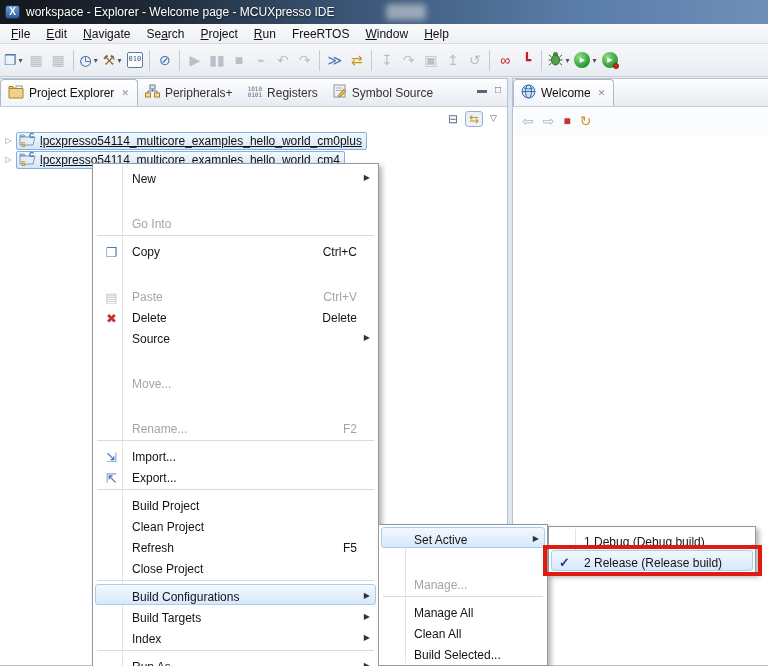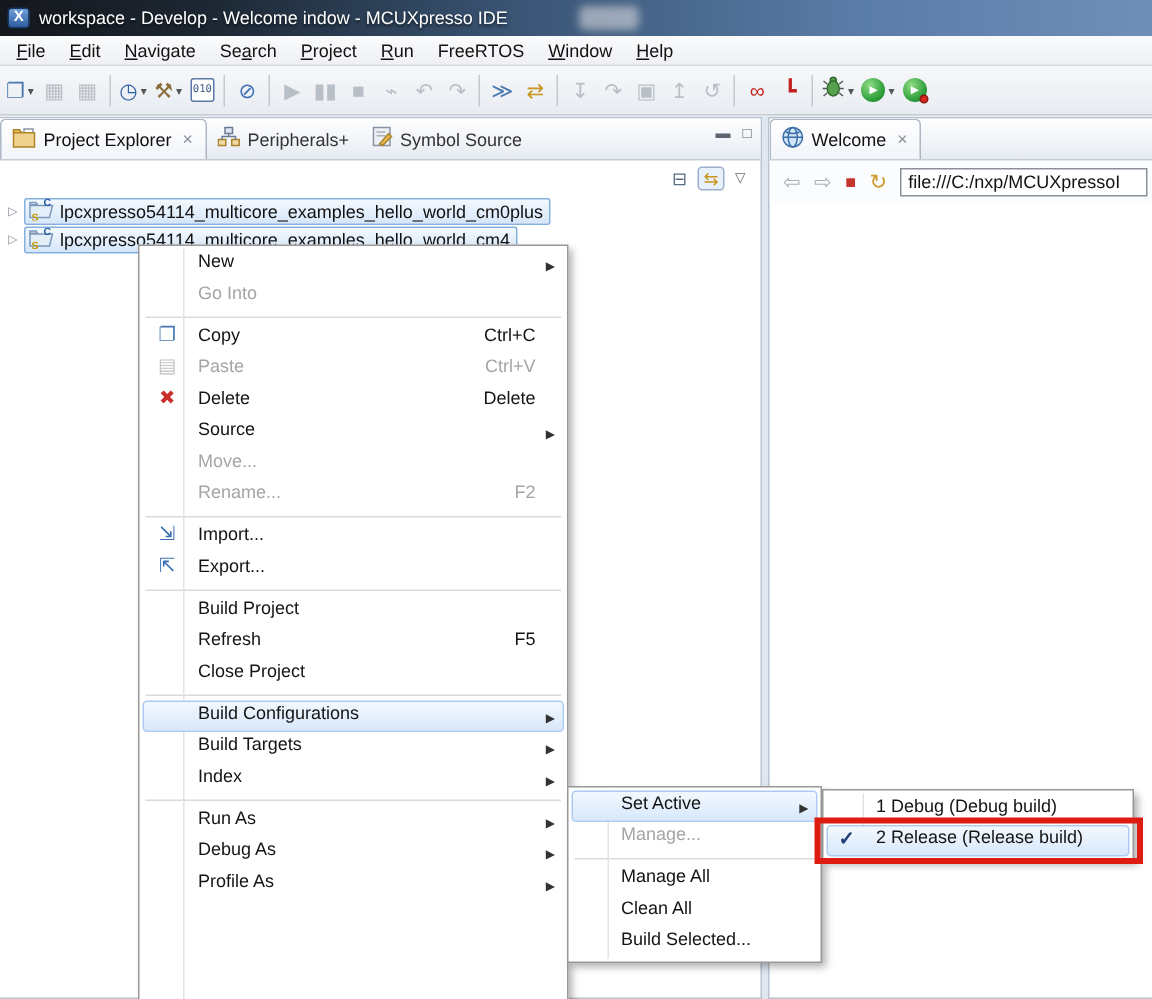--- a/index.html
+++ b/index.html
@@ -55,54 +55,54 @@
   .view-toolbar { height:23px; display:flex; justify-content:flex-end; align-items:center;
     gap:7px; padding-right:10px; }
   .vt-ic { font-size:12px; line-height:1; }
   .vt-ic.pressed { border:1px solid #9ab0cc; background:#e9f1fb; border-radius:3px; padding:1px 3px; }
   
   .tree { padding:1px 0 0 3px; font-size:12px; }
   .tree-row { height:19px; display:flex; align-items:center; gap:2px; }
   .expander { width:11px; text-align:center; color:#8a8f98; font-size:8px; }
   .tree-sel { display:flex; align-items:center; gap:4px; padding:0 4px 0 2px; height:18px;
     background:linear-gradient(#f3f9fe,#d5e6f9); border:1px solid #84b0dd; border-radius:2px; }
-  .tree-label { color:#111; white-space:nowrap; }
+  .tree-label { color:#111; white-space:nowrap;text-decoration:underline; }
   
   .nav-row { height:28px; display:flex; align-items:center; gap:9px; padding-left:9px;
     background:#fbfcfd; }
   .nav-ic { font-size:14px; line-height:1; }
   .url-input { height:19px; width:165px; border:1px solid #8a9097; font-size:12px;
     padding:1px 4px; font-family:"Liberation Sans",sans-serif; color:#111; flex:0 0 auto; }
   
   .menu { position:absolute; background:#fff; border:1px solid #989898; padding:2px;
     box-shadow:3px 3px 5px rgba(0,0,0,.3); font-size:12px; }
   .menu .gutter { position:absolute; left:29px; top:2px; bottom:2px; width:1px; background:#e3e3e3; }
   .menu.narrow .gutter { left:26px; }
-  .mi { height:21px; display:flex; align-items:flex-start; position:relative; padding:0 18px 0 36px;
+  .mi { height:21px; display:flex; align-items:flex-end; position:relative; padding:0 18px 0 36px;
     border:1px solid transparent; border-radius:3px; color:#141414; white-space:nowrap; }
   .menu.narrow .mi { padding-left:32px; }
   .mi .acc { margin-left:auto; padding-left:24px; }
-  .mi.disabled, .mi.disabled .acc { color:#a5a5a5; }
+  .mi.disabled, .mi.disabled .acc { color:#a5a5a5;margin-top:24px; }
   .mi.hl { background:linear-gradient(#f3f8fe,#d7e8fb); border-color:#abccf0; }
   .mi .sub { position:absolute; right:5px; top:6px; font-size:8px; color:#333; }
   .mi .mic { position:absolute; left:6px; width:19px; text-align:center; font-size:13px; line-height:1; }
   .mi .chk { position:absolute; left:7px; color:#203e78; font-weight:bold; font-size:13px; }
   .msep { height:1px; background:#dadada; margin:3px 2px; }
   .context-menu { left:92px; top:163px; width:287px; min-height:512px; z-index:20; }
   .bc-menu { left:378px; top:524px; width:170px; z-index:21; }
   .sa-menu { left:548px; top:526px; width:208px; z-index:22; }
   .red-box { position:absolute; left:543px; top:545px; width:219px; height:31px;
     border:4px solid #dd1b10; z-index:30; pointer-events:none; }
 </style>
 </head>
 <body>
 
 <div class="titlebar">
   <span class="app-icon">X</span>
-  <span class="title-text">workspace - Develop - Welcome indow - MCUXpresso IDE</span>
+  <span class="title-text">workspace - Explorer - Welcome page - MCUXpresso IDE</span>
 </div>
 <div class="smudge"></div>
 
 <div class="menubar">
     <span class="menu-item"><u>F</u>ile</span>
     <span class="menu-item"><u>E</u>dit</span>
     <span class="menu-item"><u>N</u>avigate</span>
     <span class="menu-item">Se<u>a</u>rch</span>
     <span class="menu-item"><u>P</u>roject</span>
     <span class="menu-item"><u>R</u>un</span>
@@ -227,20 +227,24 @@
           <span class="tab-x">✕</span>
         </div>
         <div class="tab">
           <span class="tab-ic"><svg width="15" height="14">
               <rect x="5" y="1" width="5" height="4" fill="#dfe7f2" stroke="#6b7a94"></rect>
               <rect x="0.5" y="9" width="5" height="4" fill="#f3d9a2" stroke="#a8842f"></rect>
               <rect x="9.5" y="9" width="5" height="4" fill="#f3d9a2" stroke="#a8842f"></rect>
               <path d="M7.5 5 L7.5 7 M3 9 L3 7 L12 7 L12 9" stroke="#6b7a94" fill="none"></path>
             </svg></span>
           <span>Peripherals+</span>
+        </div>
+        <div class="tab">
+          <span class="tab-ic"><span style="display:inline-block;font-family:'DejaVu Sans Mono',monospace;font-size:6px;line-height:6px;color:#5c6879">1010<br>0101</span></span>
+          <span>Registers</span>
         </div>
         <div class="tab">
           <span class="tab-ic"><svg width="14" height="14">
               <rect x="1" y="1" width="11" height="12" fill="#eef1f5" stroke="#8b94a3"></rect>
               <line x1="3" y1="4" x2="9" y2="4" stroke="#aab0bc"></line>
               <line x1="3" y1="6.5" x2="9" y2="6.5" stroke="#aab0bc"></line>
               <path d="M5 12 L11 5 L13 7 L7 13 Z" fill="#e9b84c" stroke="#a8842f"></path>
             </svg></span>
           <span>Symbol Source</span>
         </div>
@@ -289,21 +293,20 @@
             </svg></span>
           <span>Welcome</span>
           <span class="tab-x">✕</span>
         </div>
       </div>
     <div class="nav-row">
       <span class="nav-ic" style="color: rgb(169, 177, 187);">⇦</span>
         <span class="nav-ic" style="color: rgb(169, 177, 187);">⇨</span>
         <span class="nav-ic" style="color: rgb(196, 53, 44); font-size: 12px;">■</span>
         <span class="nav-ic" style="color: rgb(207, 154, 43);">↻</span>
-        <input class="url-input" readonly="" value="file:///C:/nxp/MCUXpressoI" style="">
     </div>
   </div>
 </div>
 
 <div class="menu context-menu">
   <div class="gutter"></div>
 <div class="mi">
       <span class="mlabel">New</span>
       <span class="sub">▶</span>
     </div>
@@ -344,20 +347,23 @@
     </div>
     <div class="mi">
       <span class="mic" style="color: rgb(58, 111, 181);">⇱</span>
       <span class="mlabel">Export...</span>
     </div>
     <div class="msep"></div>
     <div class="mi">
       <span class="mlabel">Build Project</span>
     </div>
     <div class="mi">
+      <span class="mlabel">Clean Project</span>
+    </div>
+    <div class="mi">
       <span class="mlabel">Refresh</span>
       <span class="acc">F5</span>
     </div>
     <div class="mi">
       <span class="mlabel">Close Project</span>
     </div>
     <div class="msep"></div>
     <div class="mi hl">
       <span class="mlabel">Build Configurations</span>
       <span class="sub">▶</span>

